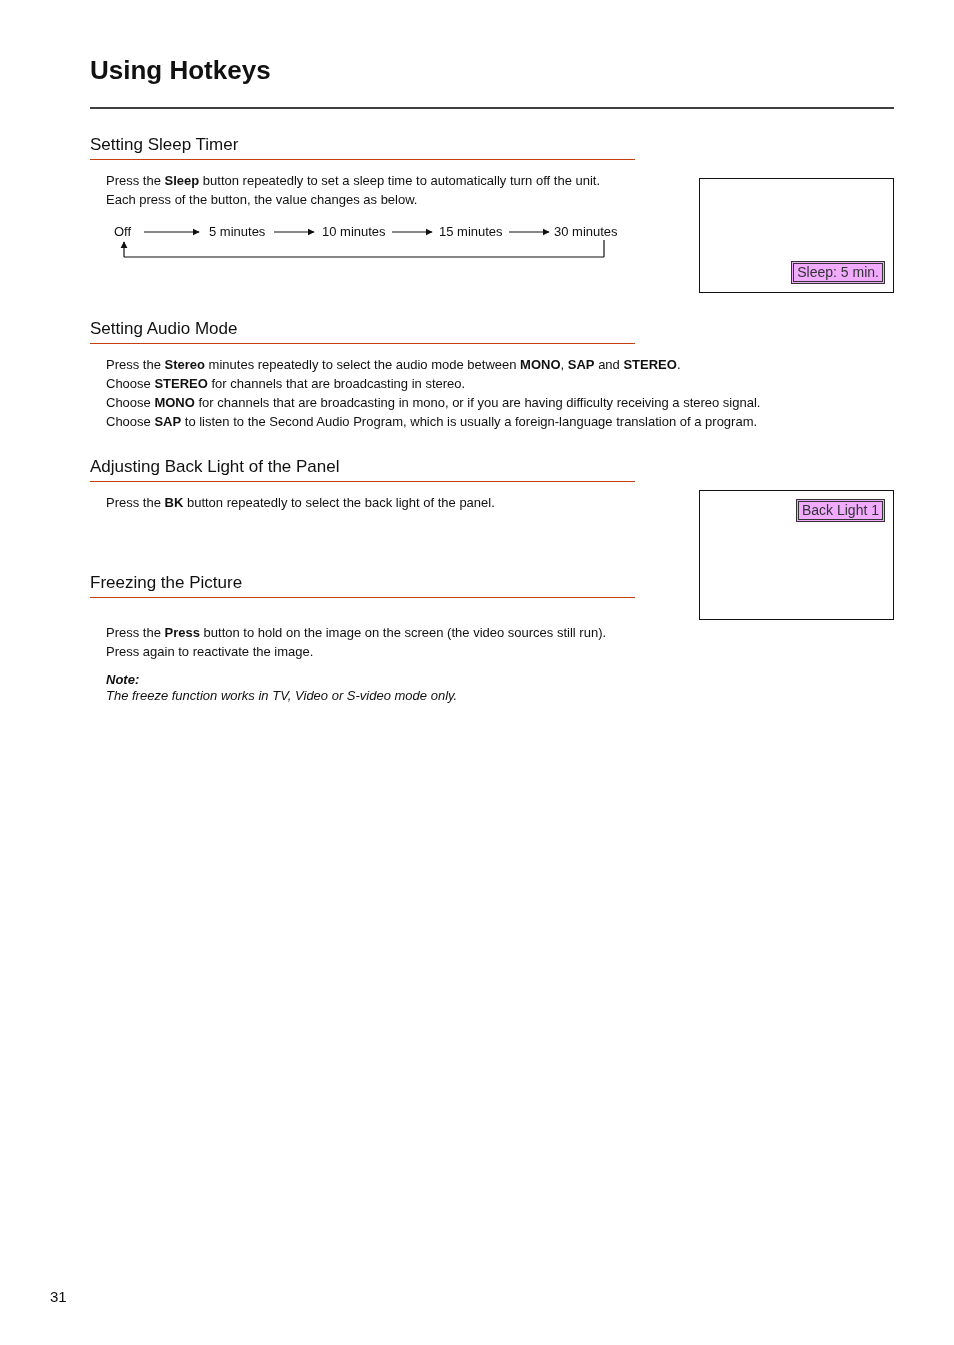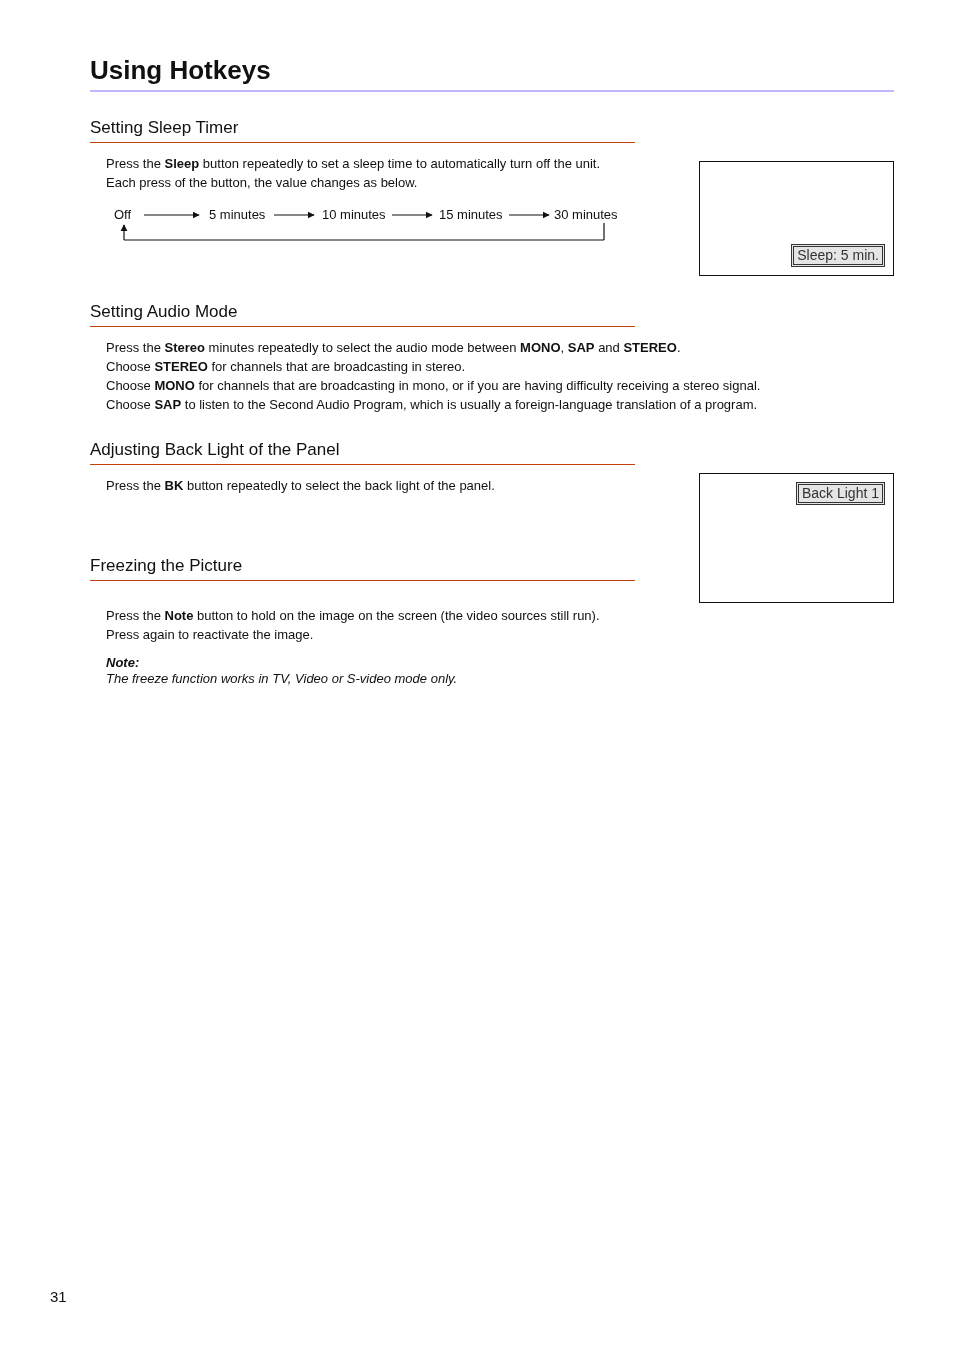--- a/index.html
+++ b/index.html
@@ -13,22 +13,22 @@
   .page {
     box-sizing: border-box;
     width: 954px;
     min-height: 1345px;
     padding: 55px 60px 30px 90px;
     position: relative;
   }
   .title {
     font-size: 26px;
     font-weight: 700;
-    border-bottom: 2px solid #c4b5fd;
-    padding-bottom: 4px;
+    border-bottom: 2px solid #404040;
+    padding-bottom: 21px;
     margin-bottom: 18px;
   }
   .section-heading {
     font-size: 17px;
     font-weight: 400;
     border-bottom: 1px solid #c2410c;
     padding-bottom: 4px;
     margin-top: 26px;
     margin-bottom: 12px;
     width: 545px;
@@ -56,21 +56,21 @@
     flex: 0 0 auto;
   }
   .float-box.sleep { margin-top: 6px; }
   .float-box.backlight { margin-top: -4px; min-height: 130px; }
   .osd-badge {
     position: absolute;
     border: 3px double #333;
     font-family: Arial, sans-serif;
     font-size: 14px;
     color: #333;
-    background: #e5e5e5;
+    background: #f0abfc;
     padding: 0 3px;
     line-height: 1.2;
     white-space: nowrap;
   }
   .osd-sleep { right: 8px; bottom: 8px; }
   .osd-backlight { right: 8px; top: 8px; }
 
   .flow-diagram {
     margin-top: 12px;
     margin-left: 14px;
@@ -167,21 +167,21 @@
 
       <div class="section-heading" style="margin-top:60px;">Freezing the Picture</div>
     </div>
     <div class="float-box backlight">
       <div class="osd-badge osd-backlight">Back Light  1</div>
     </div>
   </div>
 
   <div class="body-text" style="margin-top:4px;">
     <div>
-      <span>Press the </span><span class="bold">Note</span><span> button to hold on the image on the screen (the video sources still run).</span>
+      <span>Press the </span><span class="bold">Press</span><span> button to hold on the image on the screen (the video sources still run).</span>
     </div>
     <div>Press again to reactivate the image.</div>
   </div>
 
   <div class="note-label">Note:</div>
   <div class="note-text">The freeze function works in TV, Video or S-video mode only.</div>
 
   <div class="page-number">31</div>
 
 </div>

